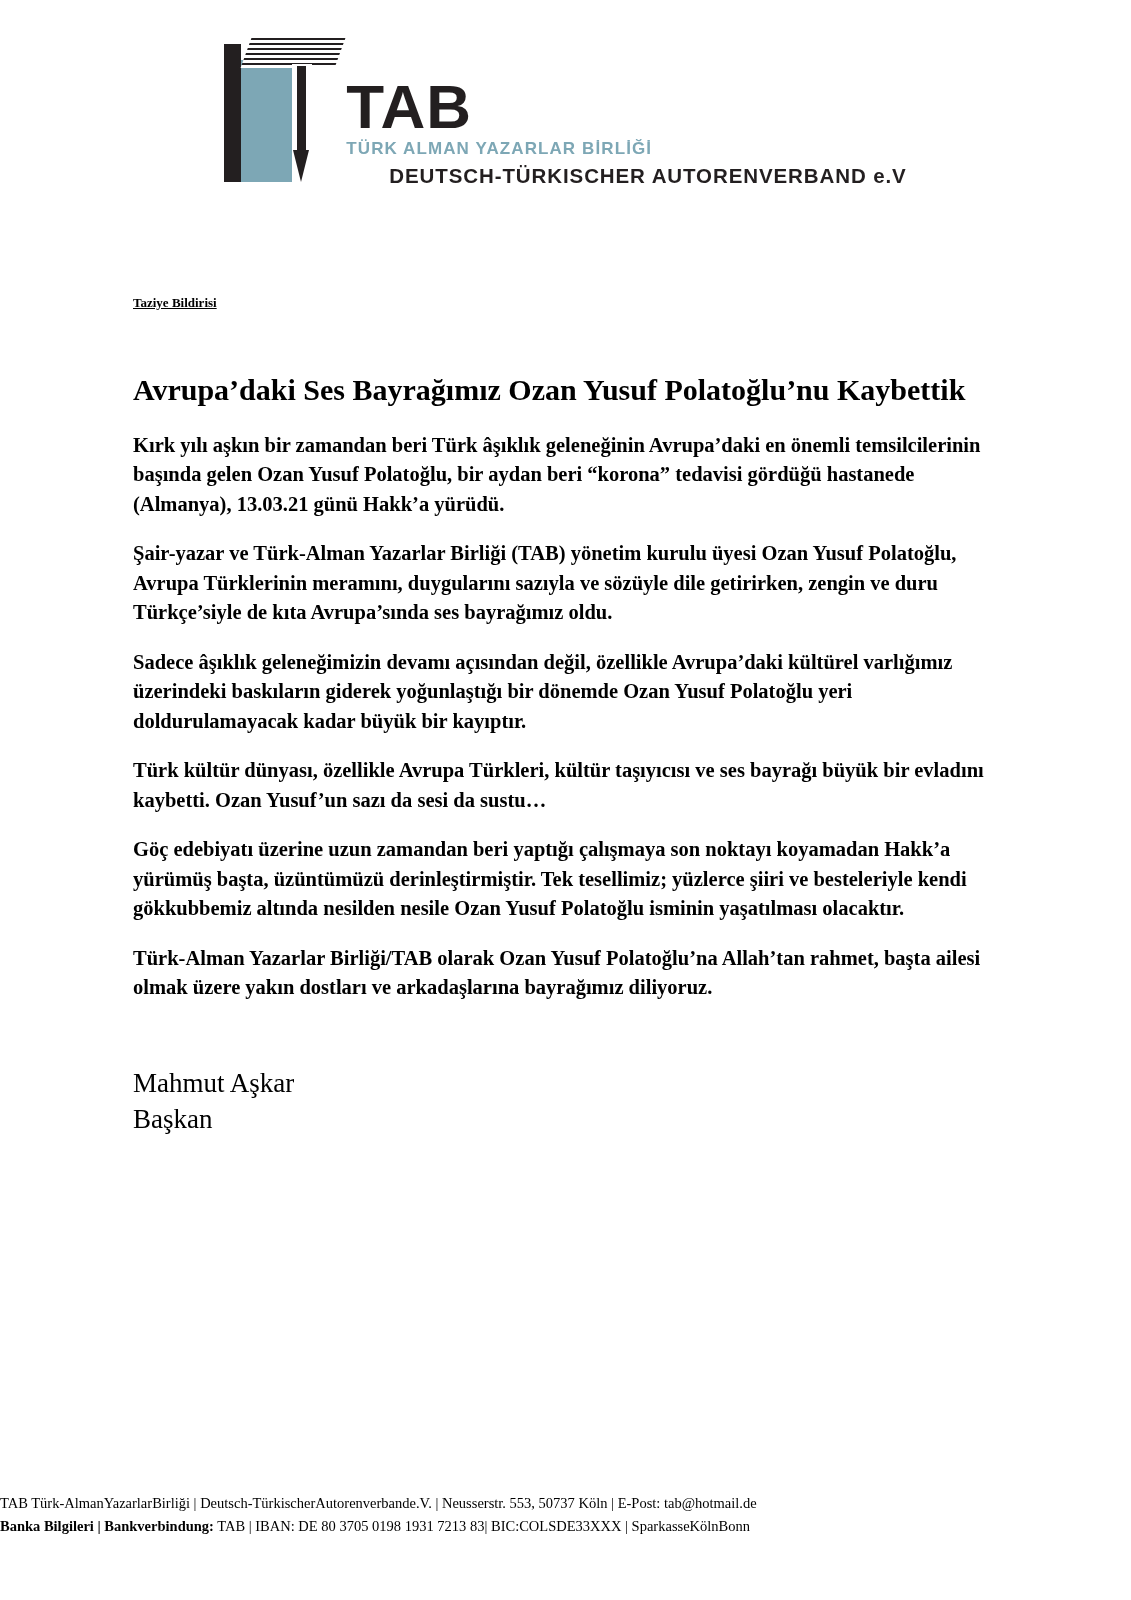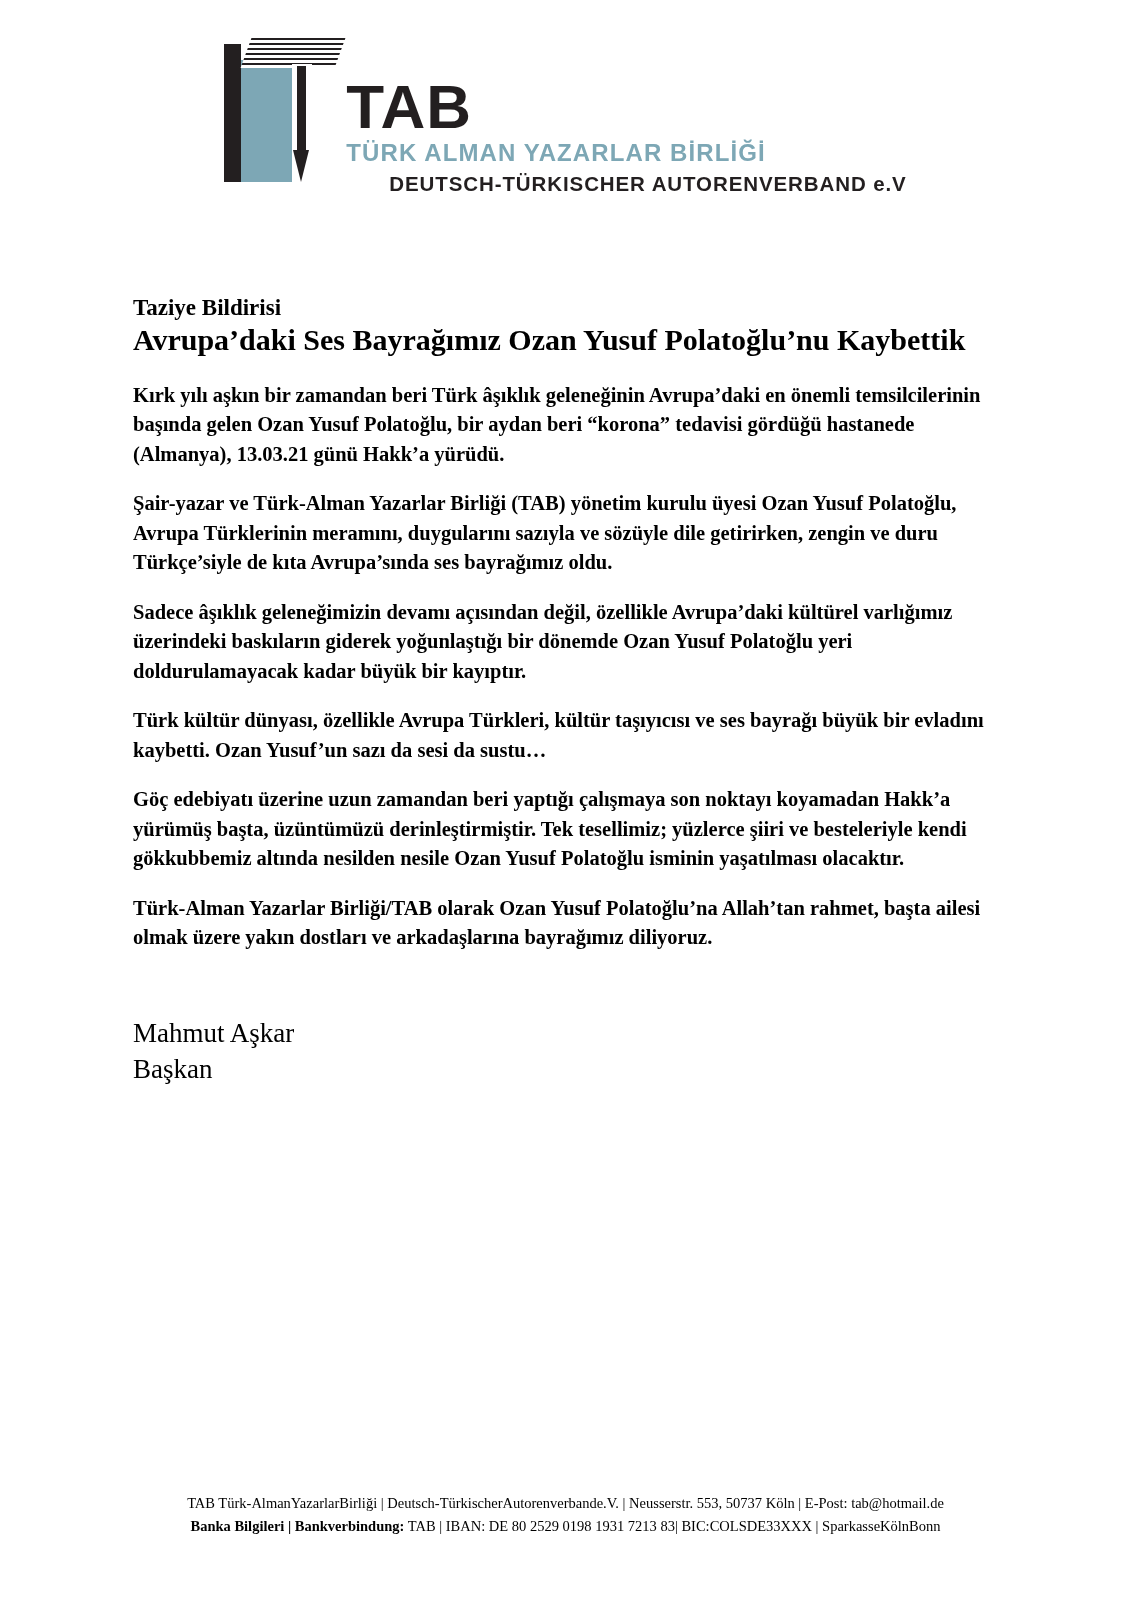--- a/index.html
+++ b/index.html
@@ -97,21 +97,21 @@
     font-family: "Liberation Sans", sans-serif;
     font-weight: bold;
     font-size: 62px;
     letter-spacing: 1px;
     line-height: 0.92;
     color: #231f20;
   }
   .logo-line1 {
     font-family: "Liberation Sans", sans-serif;
     font-weight: bold;
-    font-size: 24px;
+    font-size: 17px;
     letter-spacing: 1.1px;
     color: #7da7b5;
     margin-top: 4px;
   }
   .logo-line2 {
     font-family: "Liberation Sans", sans-serif;
     font-weight: bold;
     font-size: 20.5px;
     letter-spacing: 0.9px;
     color: #231f20;
@@ -121,21 +121,23 @@
 
   
   .page-body {
     position: absolute;
     left: 133px;
     top: 295px;
     width: 862px;
   }
   .doc-kicker {
     font-weight: bold;
-    font-size: 23px;
+    font-size: 13px;
+    text-decoration: underline;
+    margin-bottom: 60px;
   }
   .doc-title {
     font-weight: bold;
     font-size: 30px;
     margin: 0 0 22px 0;
     line-height: 1.25;
   }
   .para {
     font-size: 20.5px;
     line-height: 1.44;
@@ -148,21 +150,21 @@
     font-size: 27px;
     line-height: 1.35;
   }
 
   
   .footer {
     position: absolute;
     left: 0;
     bottom: 62px;
     width: 100%;
-    text-align: center;
+    text-align: left;
     font-family: "Liberation Serif", serif;
     font-size: 14.5px;
     line-height: 1.6;
     color: #000000;
   }
   .footer .line2 b { font-weight: bold; }
 </style>
 </head>
 <body>
 
@@ -198,14 +200,14 @@
   <p class="para">Türk-Alman Yazarlar Birliği/TAB olarak Ozan Yusuf Polatoğlu’na Allah’tan rahmet, başta ailesi olmak üzere yakın dostları ve arkadaşlarına bayrağımız diliyoruz.</p>
 
   <div class="signature">
     <div>Mahmut Aşkar</div>
     <div>Başkan</div>
   </div>
 </div>
 
 <div class="footer">
   <div class="line1">TAB Türk-AlmanYazarlarBirliği | Deutsch-TürkischerAutorenverbande.V. | Neusserstr. 553, 50737 Köln | E-Post: tab@hotmail.de</div>
-  <div class="line2"><b>Banka Bilgileri | Bankverbindung:</b><span> TAB | IBAN: DE 80 2529 0198 1931 7213 83| BIC:COLSDE33XXX | SparkasseKölnBonn</span></div>
+  <div class="line2"><b>Banka Bilgileri | Bankverbindung:</b><span> TAB | IBAN: DE 80 3705 0198 1931 7213 83| BIC:COLSDE33XXX | SparkasseKölnBonn</span></div>
 </div>
 
 </body></html>

